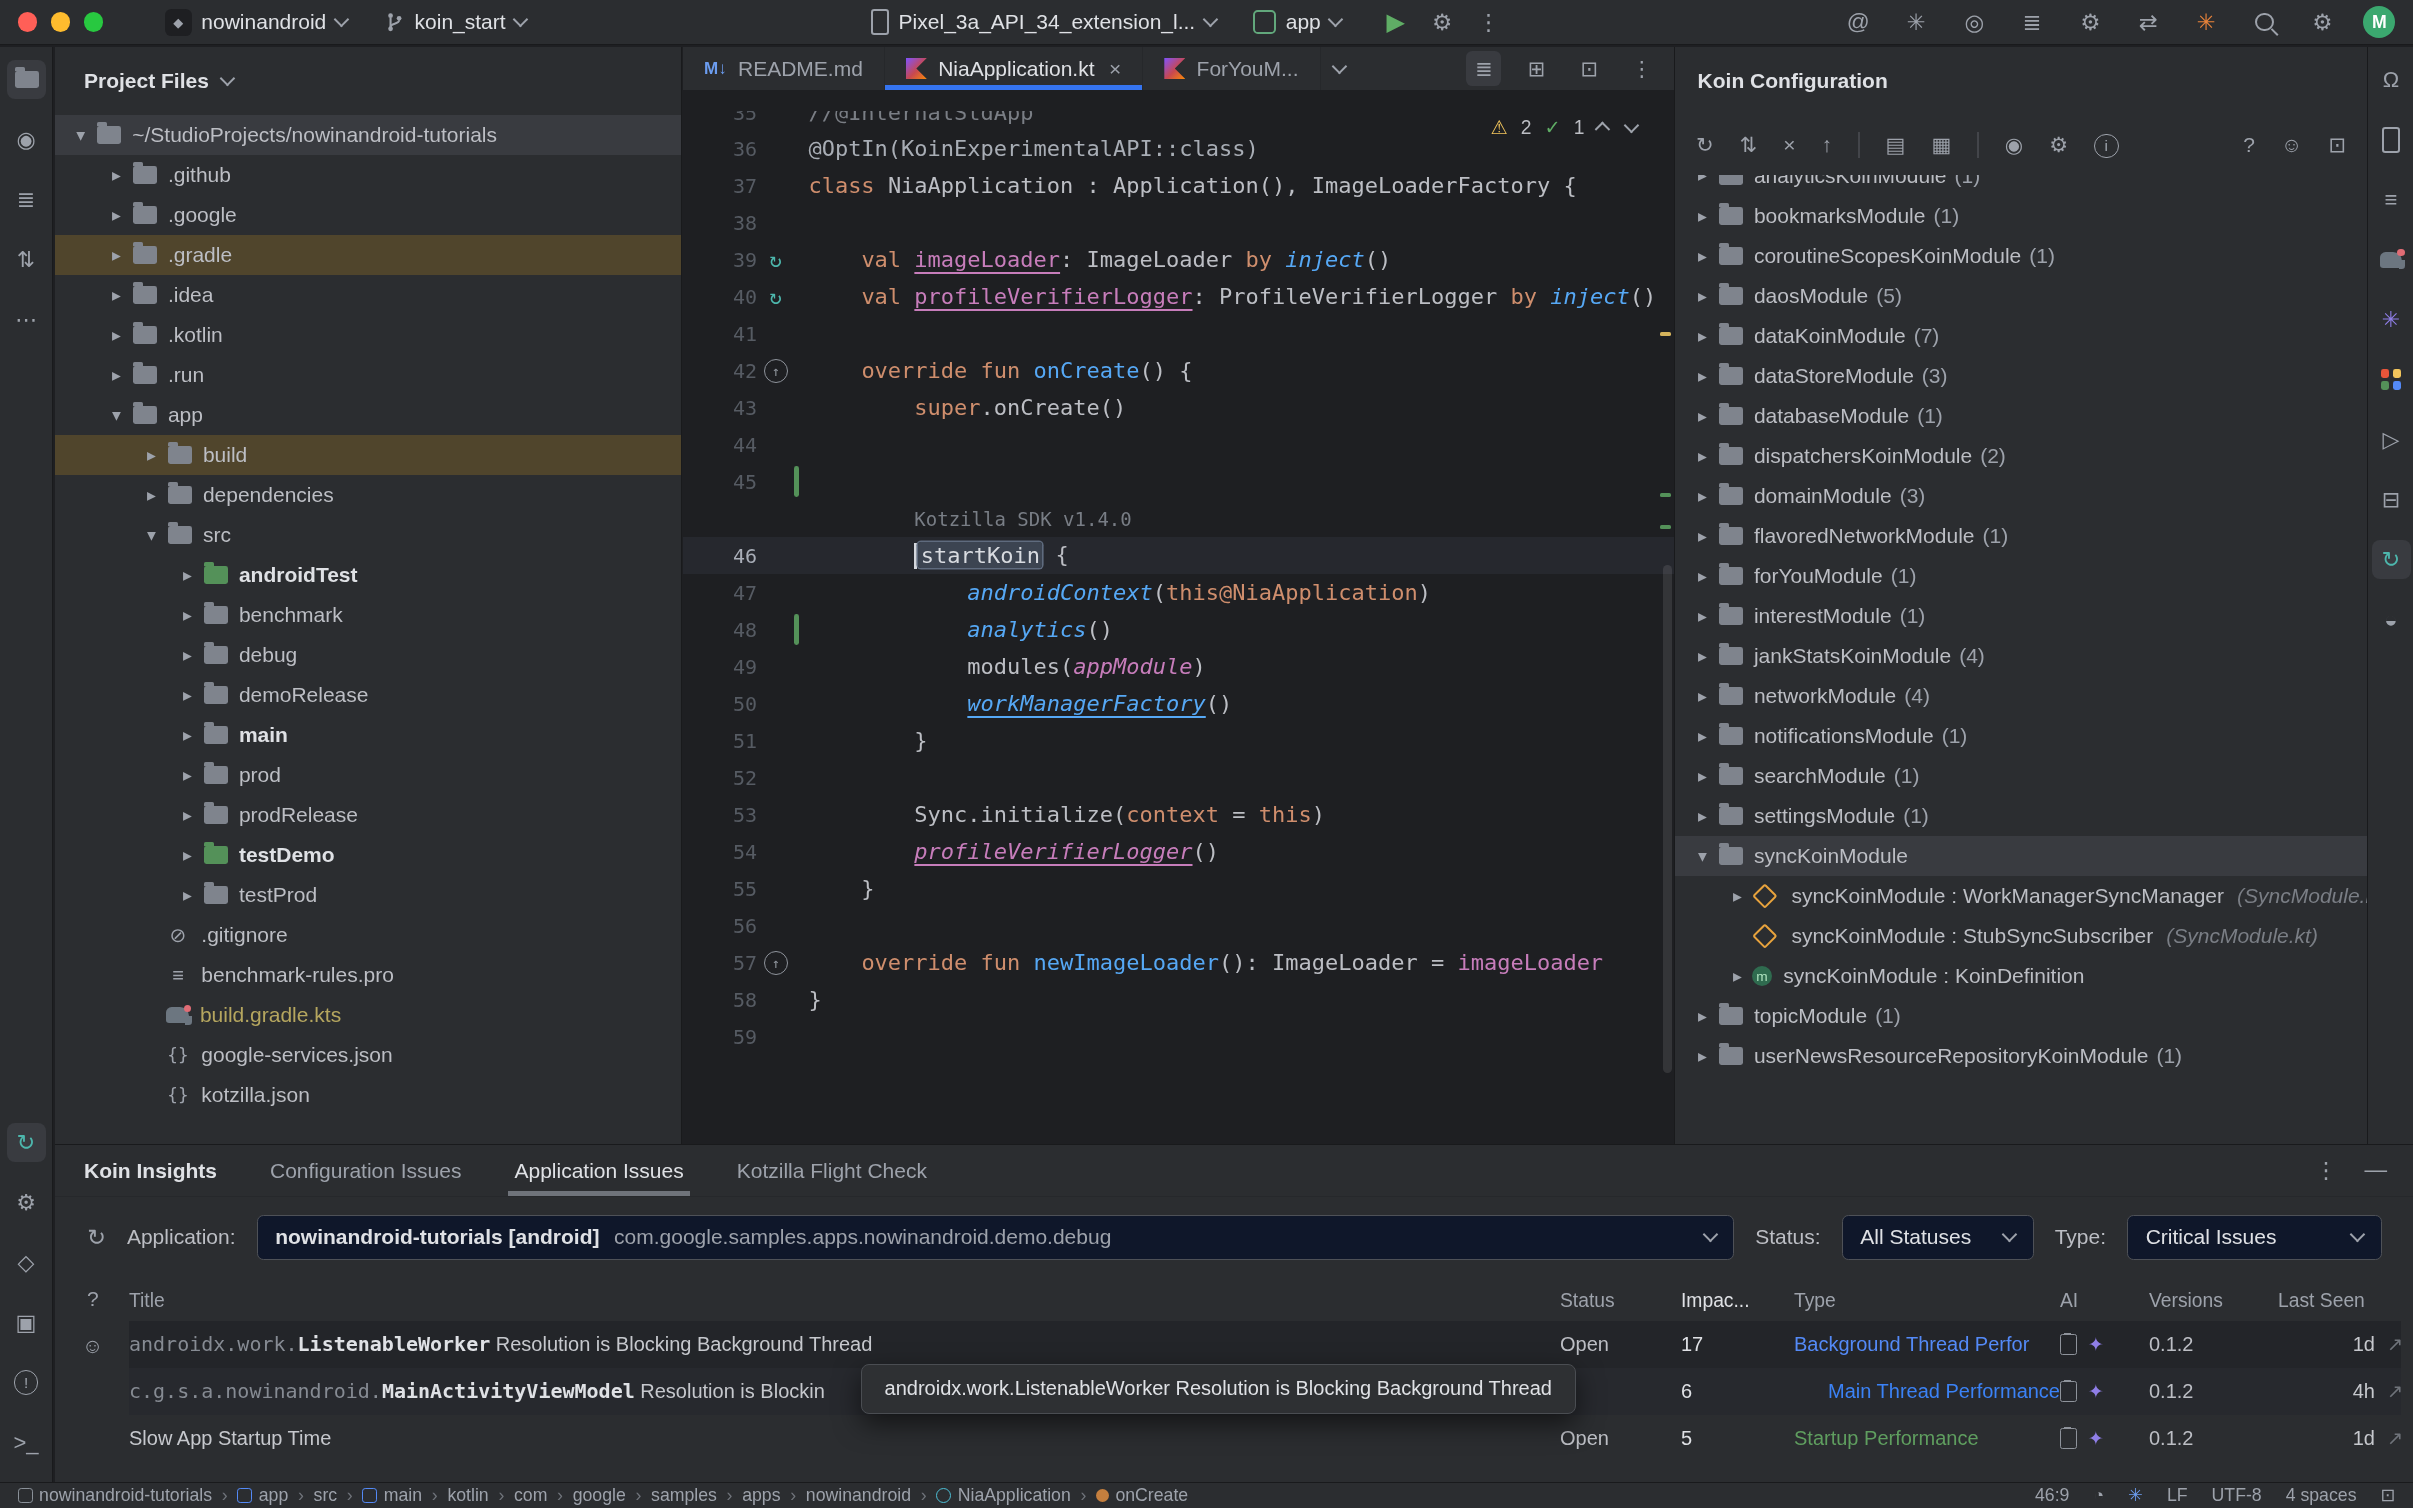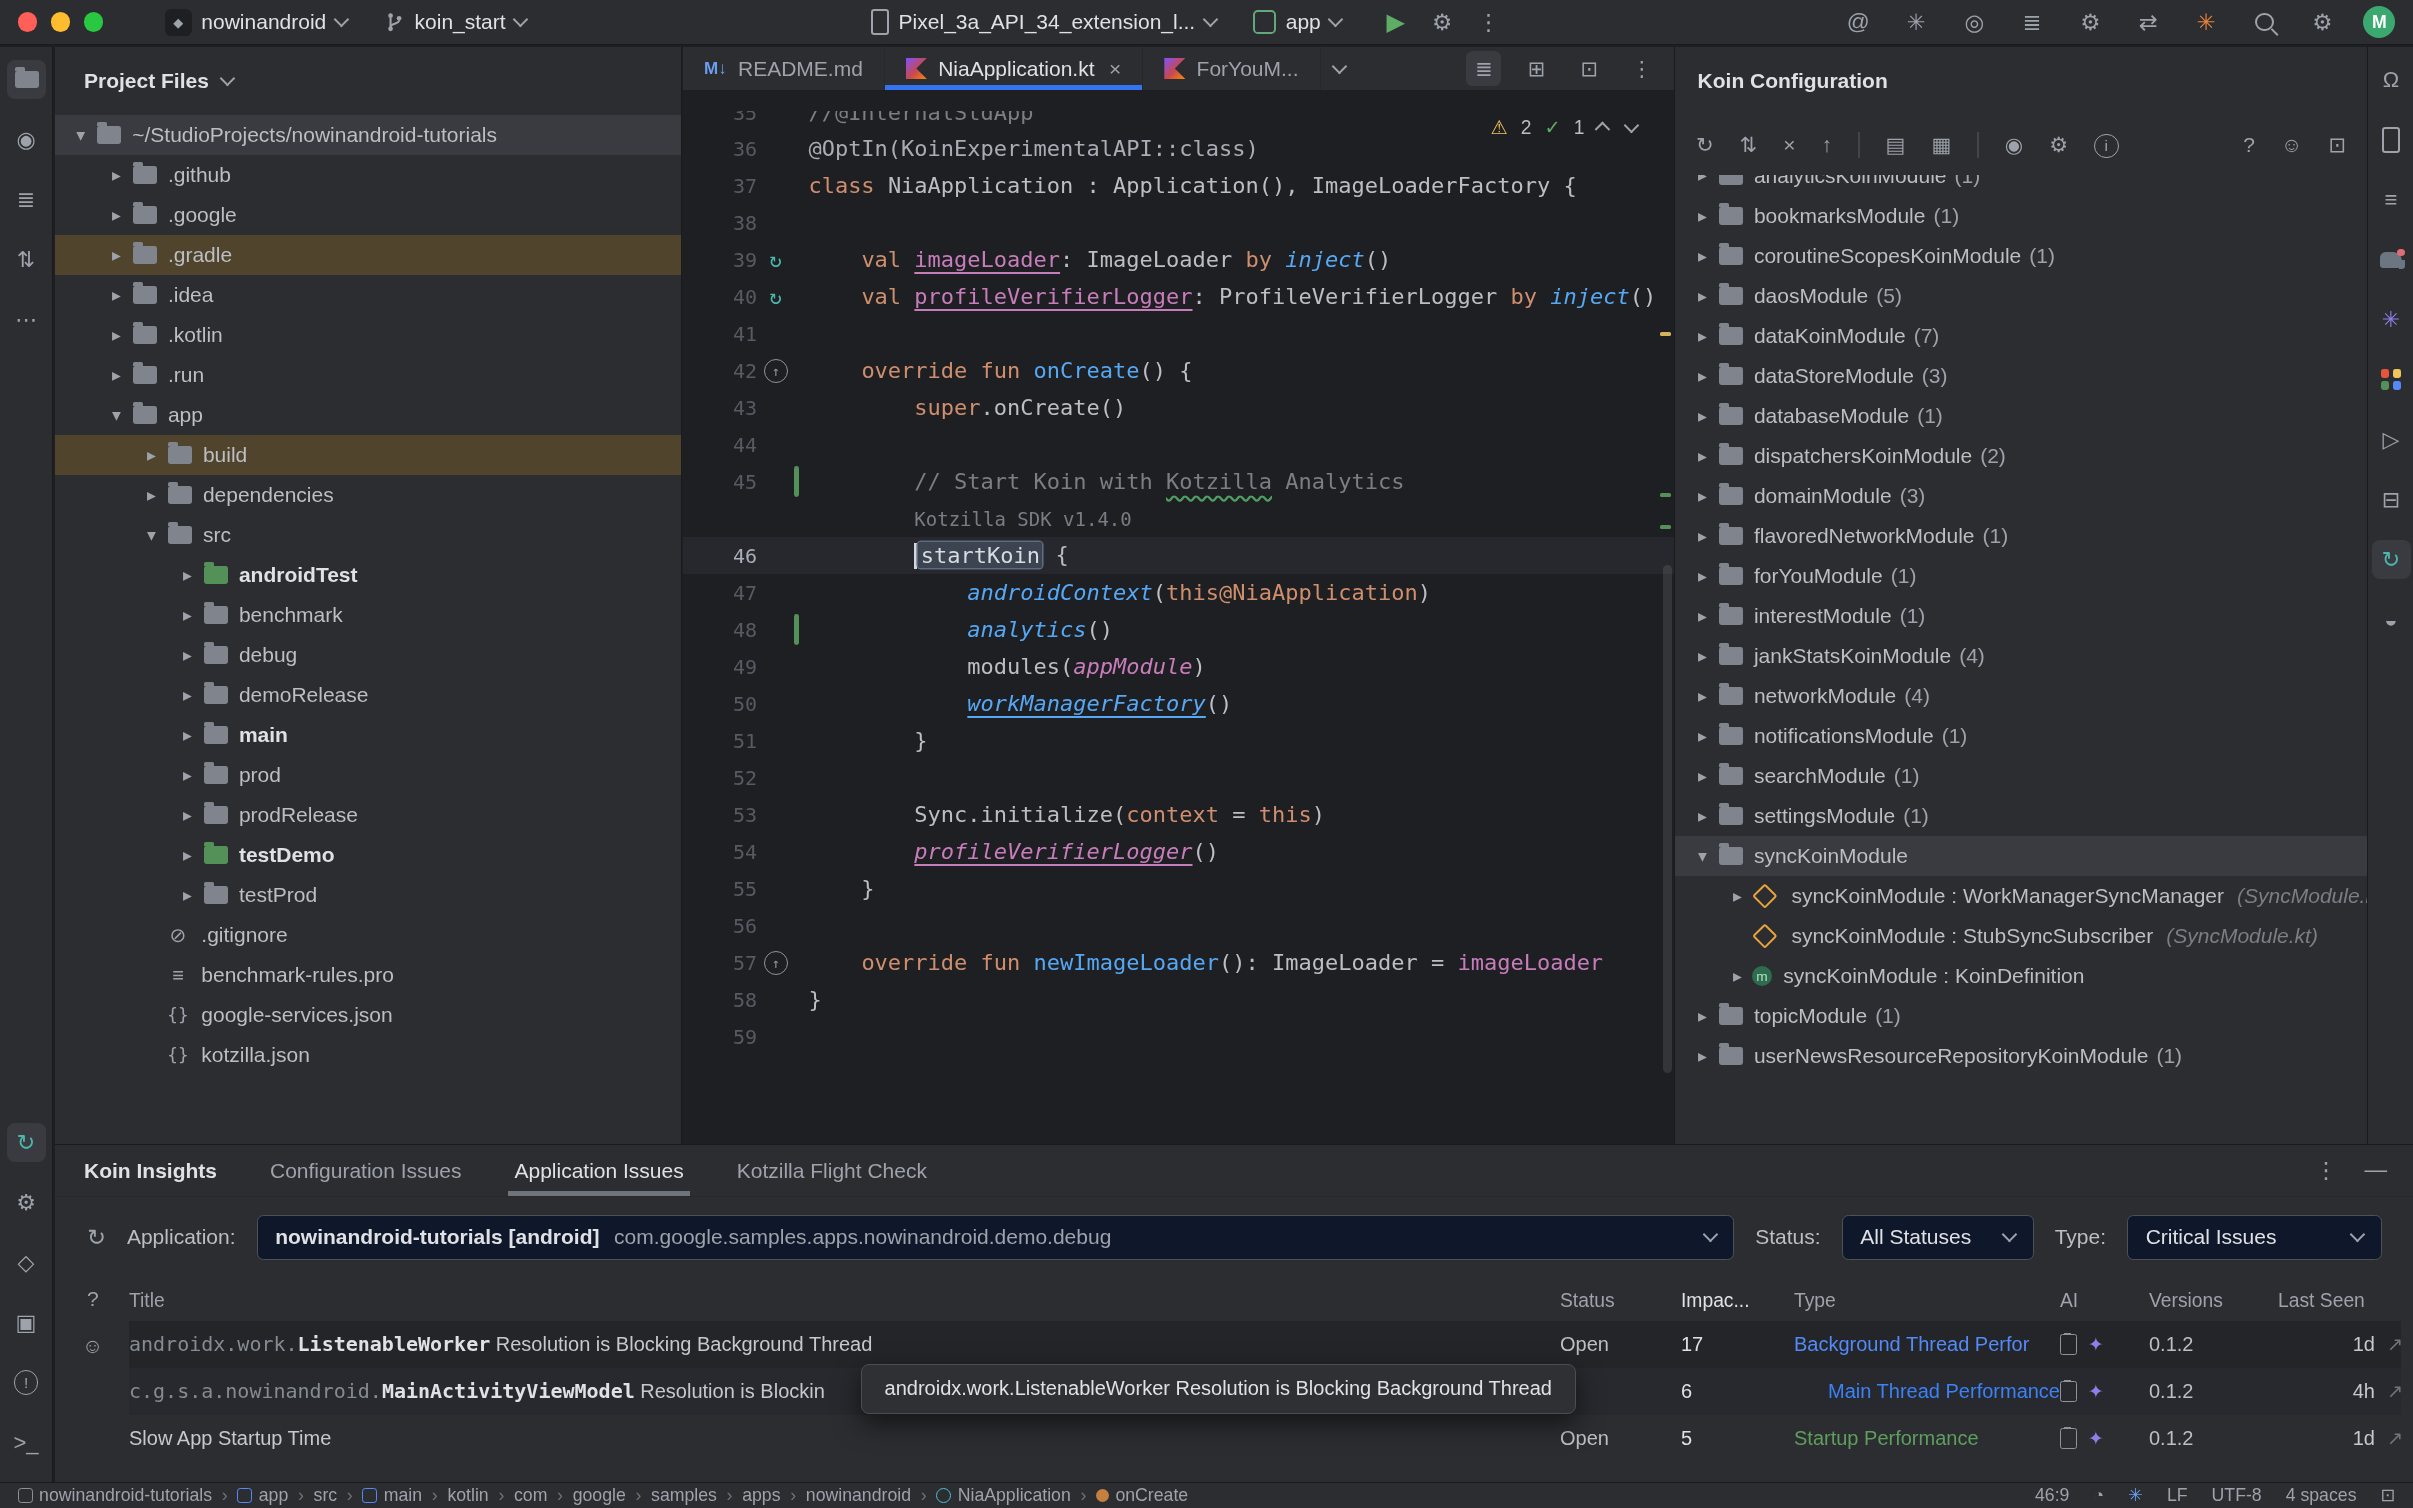--- a/index.html
+++ b/index.html
@@ -361,20 +361,25 @@
         <span class="gicon">⊘</span>
         <span class="tlabel">.gitignore</span>
       </div>
       <div class="trow" style="padding-left: 82px;">
         <span class="trow-chev"></span>
         <span class="gicon">≡</span>
         <span class="tlabel">benchmark-rules.pro</span>
       </div>
       <div class="trow" style="padding-left: 82px;">
         <span class="trow-chev"></span>
+        <span class="i-gradle"></span>
+        <span class="tlabel" style="color: rgb(181, 166, 95);">build.gradle.kts</span>
+      </div>
+      <div class="trow" style="padding-left: 82px;">
+        <span class="trow-chev"></span>
         <span class="gicon" style="font-family: &quot;DejaVu Sans Mono&quot;, monospace; font-size: 17.7px;">{}</span>
         <span class="tlabel">google-services.json</span>
       </div>
       <div class="trow" style="padding-left: 82px;">
         <span class="trow-chev"></span>
         <span class="gicon" style="font-family: &quot;DejaVu Sans Mono&quot;, monospace; font-size: 17.7px;">{}</span>
         <span class="tlabel">kotzilla.json</span>
       </div>
     </div>
 </div>
@@ -411,21 +416,21 @@
       <div class="ed-row clip"><div class="clipwrap"><span class="ed-num">35</span><span class="ed-ic"></span><span class="ed-chg"></span><span class="ed-code"><span class="c-cm">//@InternalStdApp</span></span></div></div>
       <div class="ed-row"><div class="clipwrap"><span class="ed-num">36</span><span class="ed-ic"></span><span class="ed-chg"></span><span class="ed-code"><span class="c-an">@OptIn(KoinExperimentalAPI::class)</span></span></div></div>
       <div class="ed-row"><div class="clipwrap"><span class="ed-num">37</span><span class="ed-ic"></span><span class="ed-chg"></span><span class="ed-code"><span class="c-kw">class </span><span class="c-pl">NiaApplication : Application(), ImageLoaderFactory {</span></span></div></div>
       <div class="ed-row"><div class="clipwrap"><span class="ed-num">38</span><span class="ed-ic"></span><span class="ed-chg"></span><span class="ed-code"></span></div></div>
       <div class="ed-row"><div class="clipwrap"><span class="ed-num">39</span><span class="ed-ic"><span class="gi-koin">↻</span></span><span class="ed-chg"></span><span class="ed-code"><span class="c-pl">    </span><span class="c-kw">val </span><span class="c-ppu">imageLoader</span><span class="c-pl">: ImageLoader </span><span class="c-kw">by </span><span class="c-fni">inject</span><span class="c-pl">()</span></span></div></div>
       <div class="ed-row"><div class="clipwrap"><span class="ed-num">40</span><span class="ed-ic"><span class="gi-koin">↻</span></span><span class="ed-chg"></span><span class="ed-code"><span class="c-pl">    </span><span class="c-kw">val </span><span class="c-ppu">profileVerifierLogger</span><span class="c-pl">: ProfileVerifierLogger </span><span class="c-kw">by </span><span class="c-fni">inject</span><span class="c-pl">()</span></span></div></div>
       <div class="ed-row"><div class="clipwrap"><span class="ed-num">41</span><span class="ed-ic"></span><span class="ed-chg"></span><span class="ed-code"></span></div></div>
       <div class="ed-row"><div class="clipwrap"><span class="ed-num">42</span><span class="ed-ic"><span class="gi-ovr">↑</span></span><span class="ed-chg"></span><span class="ed-code"><span class="c-pl">    </span><span class="c-kw">override fun </span><span class="c-fn">onCreate</span><span class="c-pl">() {</span></span></div></div>
       <div class="ed-row"><div class="clipwrap"><span class="ed-num">43</span><span class="ed-ic"></span><span class="ed-chg"></span><span class="ed-code"><span class="c-pl">        </span><span class="c-kw">super</span><span class="c-pl">.onCreate()</span></span></div></div>
       <div class="ed-row"><div class="clipwrap"><span class="ed-num">44</span><span class="ed-ic"></span><span class="ed-chg"></span><span class="ed-code"></span></div></div>
-      <div class="ed-row"><div class="clipwrap"><span class="ed-num">45</span><span class="ed-ic"></span><span class="ed-chg"><span></span></span><span class="ed-code"><span class="c-pl">        </span><span class="c-cm">// Start Koin with </span><span class="c-cmw">Kotzilla</span><span class="c-cm"> Analytics</span></span></div></div>
+      <div class="ed-row"><div class="clipwrap"><span class="ed-num">45</span><span class="ed-ic"></span><span class="ed-chg"><span></span></span></div></div>
       <div class="ed-row"><div class="clipwrap"><span class="ed-num"></span><span class="ed-ic"></span><span class="ed-chg"></span><span class="ed-code"><span class="c-pl">        </span><span class="c-in">Kotzilla SDK v1.4.0</span></span></div></div>
       <div class="ed-row cur"><div class="clipwrap"><span class="ed-num">46</span><span class="ed-ic"></span><span class="ed-chg"></span><span class="ed-code"><span class="c-pl">        </span><span class="caret"></span><span class="c-cw">startKoin</span><span class="c-pl"> {</span></span></div></div>
       <div class="ed-row"><div class="clipwrap"><span class="ed-num">47</span><span class="ed-ic"></span><span class="ed-chg"></span><span class="ed-code"><span class="c-pl">            </span><span class="c-fni">androidContext</span><span class="c-pl">(</span><span class="c-kw">this@NiaApplication</span><span class="c-pl">)</span></span></div></div>
       <div class="ed-row"><div class="clipwrap"><span class="ed-num">48</span><span class="ed-ic"></span><span class="ed-chg"><span></span></span><span class="ed-code"><span class="c-pl">            </span><span class="c-fni">analytics</span><span class="c-pl">()</span></span></div></div>
       <div class="ed-row"><div class="clipwrap"><span class="ed-num">49</span><span class="ed-ic"></span><span class="ed-chg"></span><span class="ed-code"><span class="c-pl">            </span><span class="c-pl">modules(</span><span class="c-ppi">appModule</span><span class="c-pl">)</span></span></div></div>
       <div class="ed-row"><div class="clipwrap"><span class="ed-num">50</span><span class="ed-ic"></span><span class="ed-chg"></span><span class="ed-code"><span class="c-pl">            </span><span class="c-fniu">workManagerFactory</span><span class="c-pl">()</span></span></div></div>
       <div class="ed-row"><div class="clipwrap"><span class="ed-num">51</span><span class="ed-ic"></span><span class="ed-chg"></span><span class="ed-code"><span class="c-pl">        }</span></span></div></div>
       <div class="ed-row"><div class="clipwrap"><span class="ed-num">52</span><span class="ed-ic"></span><span class="ed-chg"></span><span class="ed-code"></span></div></div>
       <div class="ed-row"><div class="clipwrap"><span class="ed-num">53</span><span class="ed-ic"></span><span class="ed-chg"></span><span class="ed-code"><span class="c-pl">        </span><span class="c-pl">Sync.initialize(</span><span class="c-kw">context</span><span class="c-pl"> = </span><span class="c-kw">this</span><span class="c-pl">)</span></span></div></div>
       <div class="ed-row"><div class="clipwrap"><span class="ed-num">54</span><span class="ed-ic"></span><span class="ed-chg"></span><span class="ed-code"><span class="c-pl">        </span><span class="c-ppiu">profileVerifierLogger</span><span class="c-pl">()</span></span></div></div>

